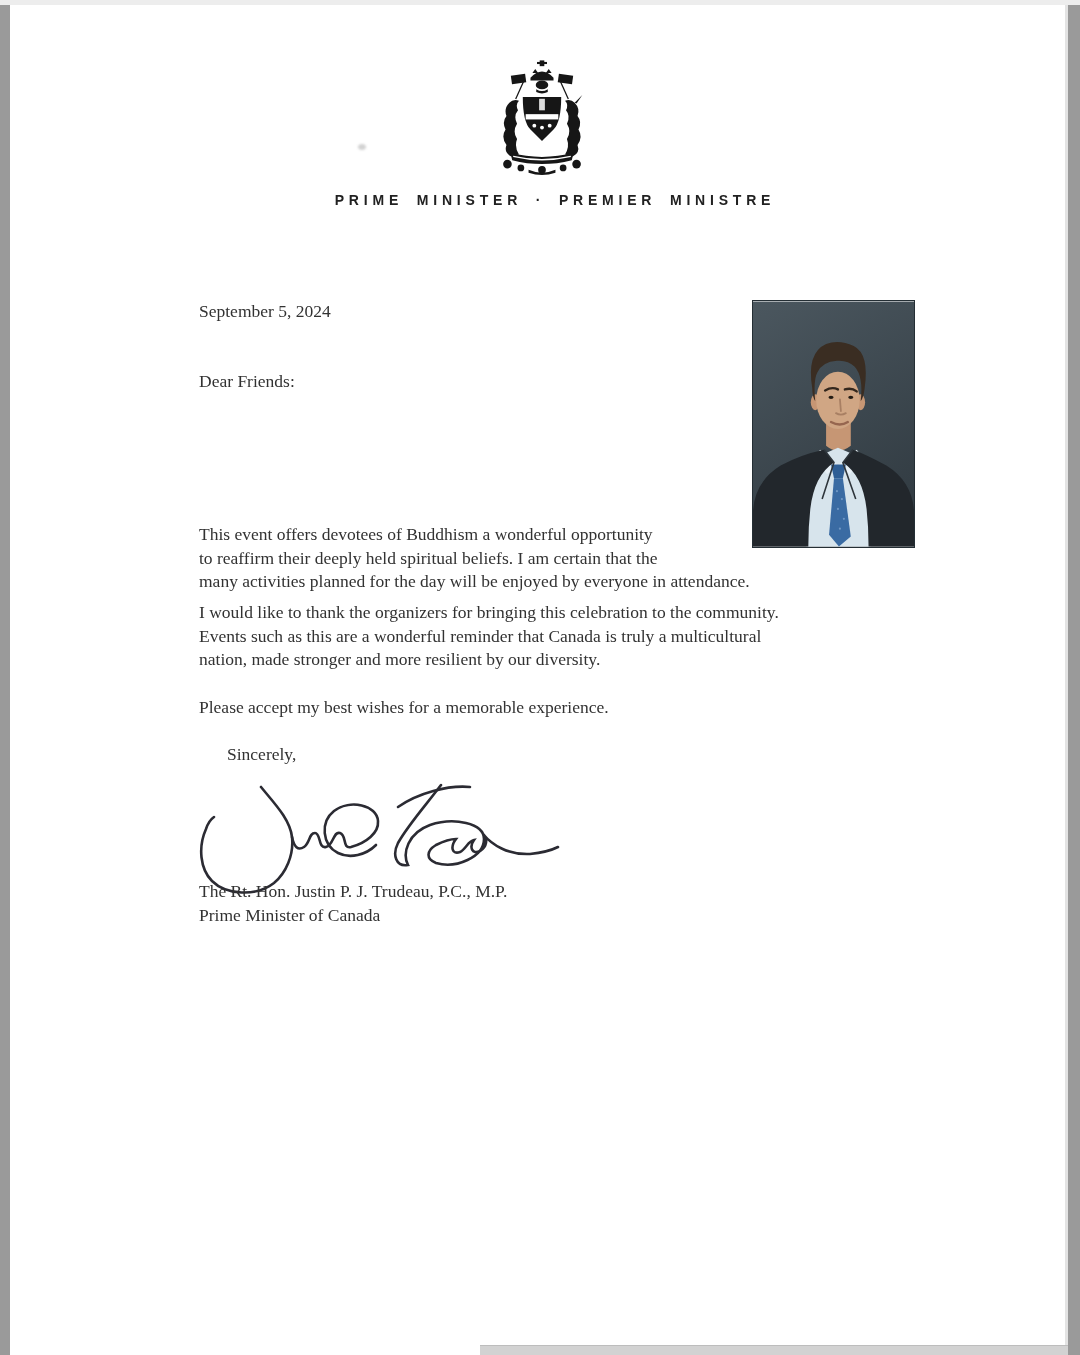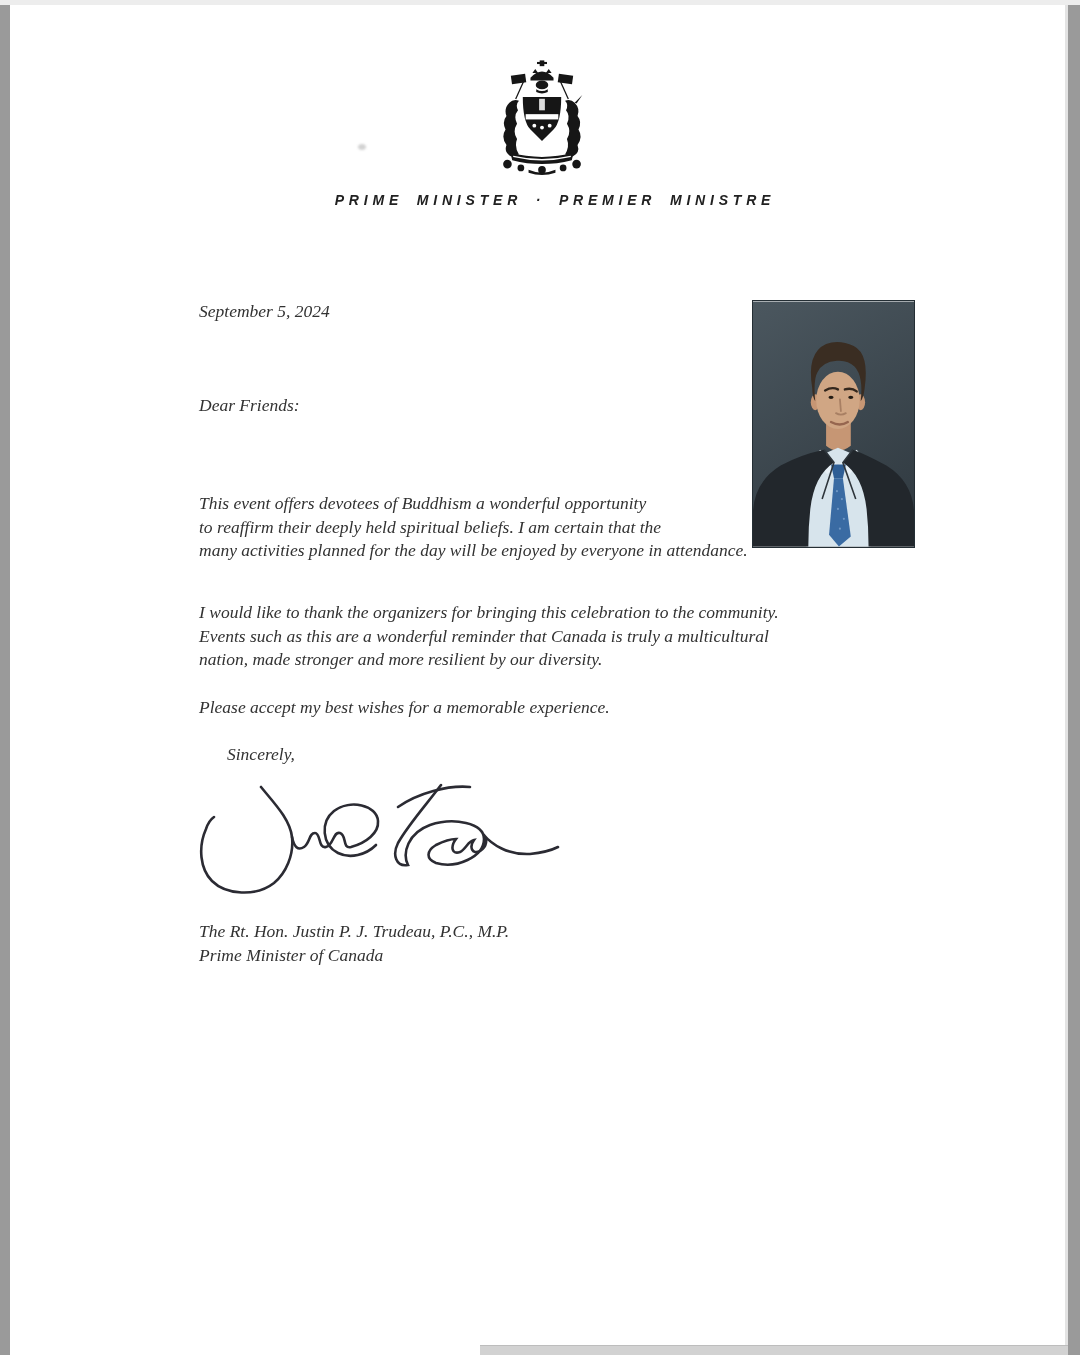--- a/index.html
+++ b/index.html
@@ -1,18 +1,18 @@
 <!DOCTYPE html>
 <html><head>
 <meta charset="utf-8">
 <style>
   html,body{margin:0;padding:0;background:#ffffff;}
   #stage{
     position:relative;width:1080px;height:1355px;background:#ffffff;
-    overflow:hidden;font-family:"Liberation Serif","DejaVu Serif",serif;color:#323232;font-style:italic;
+    overflow:hidden;font-family:"Liberation Serif","DejaVu Serif",serif;color:#323232;
   }
   
   .strip-top{position:absolute;left:0;top:0;width:1080px;height:5px;background:#ededed;}
   .strip-left{position:absolute;left:0;top:5px;width:10px;height:1350px;background:#9a9a9a;}
   .strip-right{position:absolute;left:1068px;top:5px;width:12px;height:1350px;background:#9a9a9a;}
   .page-right-edge{position:absolute;left:1065px;top:5px;width:3px;height:1340px;background:#e3e3e3;}
   .strip-bottom-right{position:absolute;left:480px;top:1345px;width:588px;height:10px;background:#d2d2d2;border-top:1px solid #bdbdbd;}
   .peek-next-page{position:absolute;left:10px;top:1347px;width:470px;height:8px;
     background:linear-gradient(90deg,#1d150c 0%,#3a2b19 12%,#241a10 28%,#45331d 41%,#1a130b 55%,#37281684%,#2a1f12 74%,#41301c 88%,#1f160d 100%);}
   .smudge{position:absolute;left:358px;top:144px;width:8px;height:6px;background:#c8c8c8;border-radius:50%;filter:blur(1px);opacity:.8;}
@@ -21,27 +21,27 @@
   .crest{position:absolute;left:494px;top:60px;width:96px;height:116px;}
   .wordmark{
     position:absolute;left:30px;top:192px;width:1050px;text-align:center;
     font-family:"Liberation Sans","DejaVu Sans",sans-serif;
     font-size:14px;font-weight:700;letter-spacing:4.8px;color:#212121;word-spacing:5px;
   }
 
   
   .txt{position:absolute;left:199px;font-size:17.5px;line-height:23.5px;white-space:pre-line;}
   .date{top:300px;}
-  .salutation{top:394px;}
+  .salutation{top:370px;}
   .p1{top:437px;}
-  .p2{top:492px;}
+  .p2{top:523px;}
   .p3{top:601px;}
   .p4{top:696px;}
   .closing{top:743px;margin-left:28px;}
-  .sig-block{top:920px;}
+  .sig-block{top:880px;}
 
   
   .photo{position:absolute;left:752px;top:300px;width:163px;height:248px;border:1px solid #242e34;box-sizing:border-box;}
   .photo svg{display:block;}
 
   
   .signature{position:absolute;left:186px;top:777px;width:390px;height:140px;}
 </style>
 </head>
 <body>

